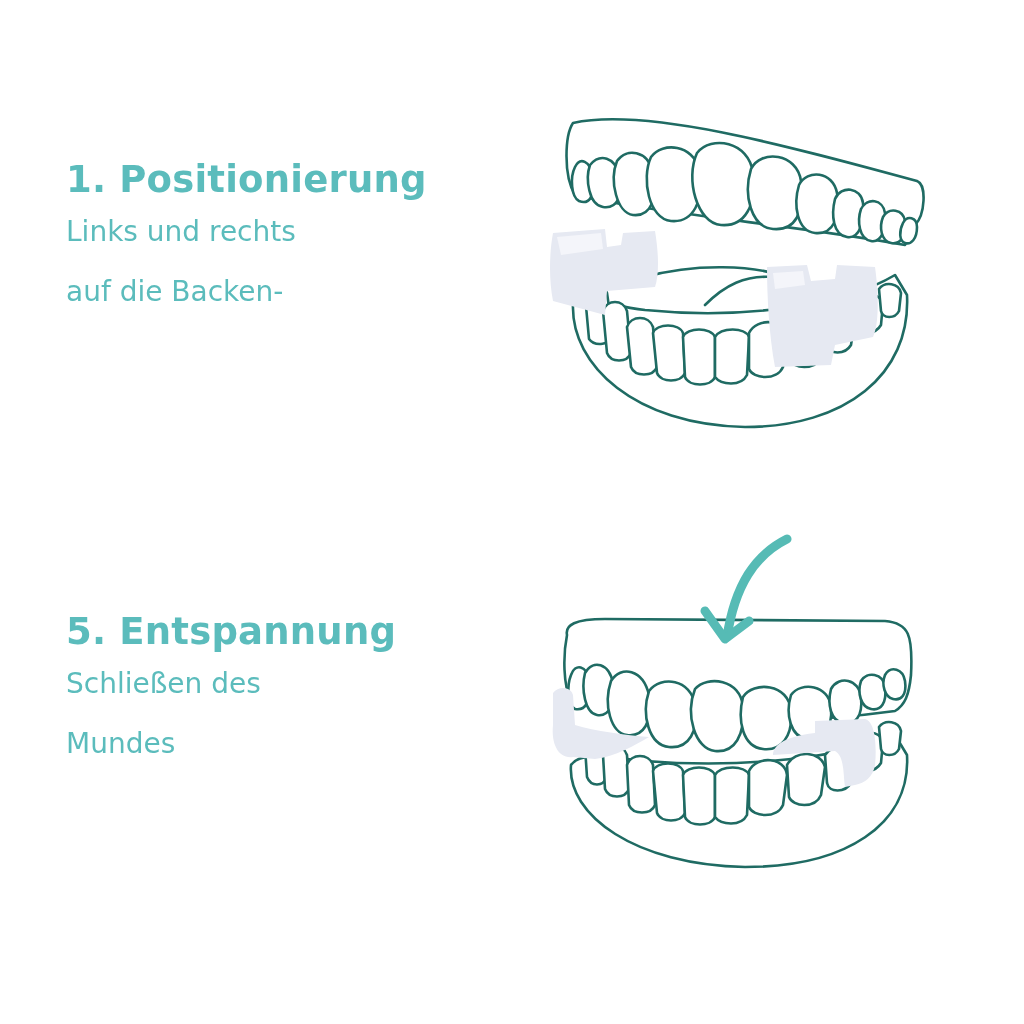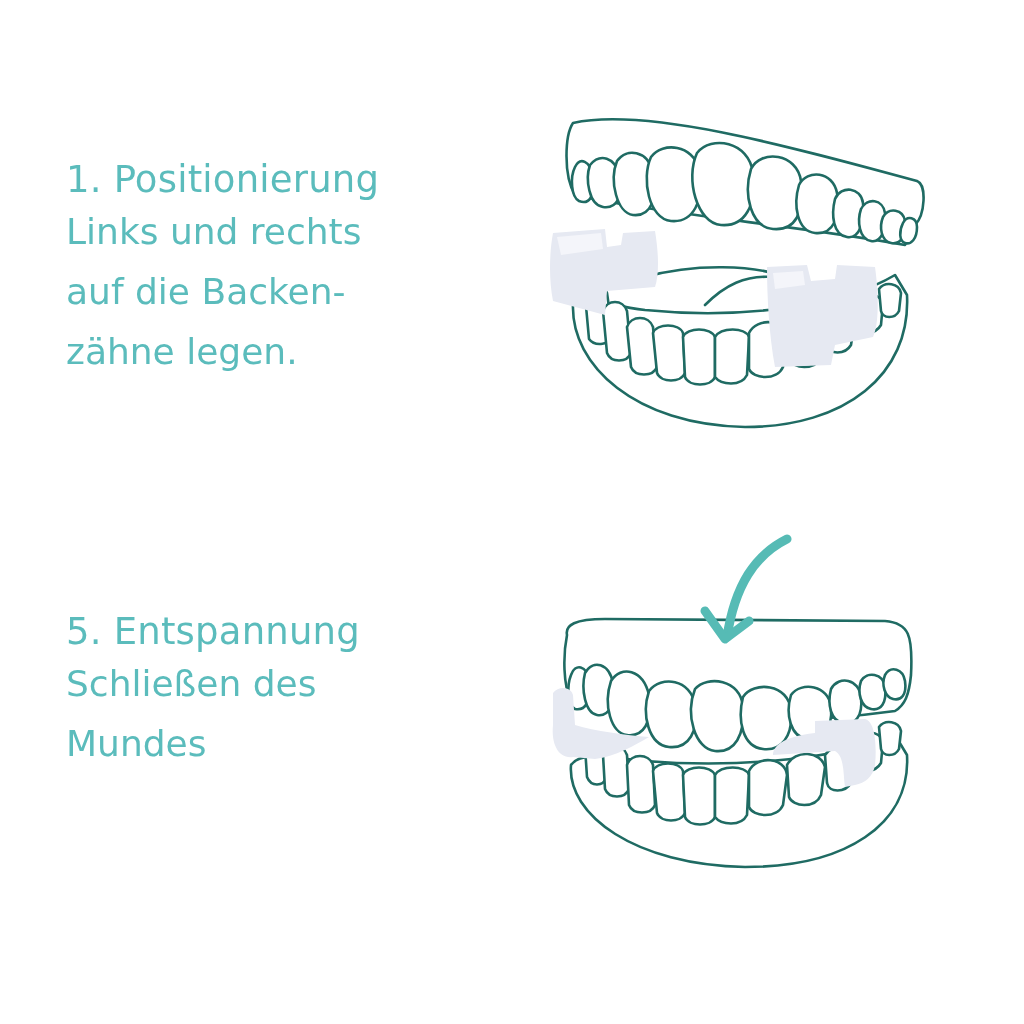--- a/index.html
+++ b/index.html
@@ -1,40 +1,39 @@
 <!DOCTYPE html>
 <html><head>
 <meta charset="utf-8">
 <style>
   html, body { margin:0; padding:0; }
   body { width:1024px; height:1024px; background:#ffffff; position:relative; overflow:hidden;
          font-family:"DejaVu Sans", "Liberation Sans", sans-serif; }
   .step { position:absolute; left:66px; color:#5bbcbc; }
-  .step .title { font-weight:normal; font-size:37px; line-height:44px; letter-spacing:0.2px; display:block; }
-  .step .line { font-size:36px; line-height:60px; display:block; }
+  .step .title { font-weight:bold; font-size:37px; line-height:44px; letter-spacing:0.2px; display:block; }
+  .step .line { font-size:28px; line-height:60px; display:block; }
   #step1 { top:158px; }
   #step2 { top:610px; }
   #step1 .title { margin-bottom:0; }
   .illus { position:absolute; }
   #illus1 { left:545px; top:105px; width:390px; height:335px; }
   #illus2 { left:545px; top:525px; width:390px; height:360px; }
   svg .ol { fill:#ffffff; stroke:#1f6b63; stroke-width:2.6; stroke-linejoin:round; stroke-linecap:round; }
   svg .ln { fill:none; stroke:#1f6b63; stroke-width:2.6; stroke-linecap:round; }
   svg .pad { fill:#e6e9f2; stroke:none; }
   svg .padhi { fill:#f4f5fa; stroke:none; }
   svg .arrow { fill:none; stroke:#56bbb5; stroke-width:9; stroke-linecap:round; stroke-linejoin:round; }
 </style>
 </head>
 <body>
 
 <div class="step" id="step1">
   <span class="title">1. Positionierung</span>
   <span class="line">Links und rechts</span>
   <span class="line">auf die Backen-</span>
-  <span class="line">zähne legen.</span>
 </div>
 
 <div class="step" id="step2">
   <span class="title">5. Entspannung</span>
   <span class="line">Schließen des</span>
   <span class="line">Mundes</span>
 </div>
 
 <div class="illus" id="illus1">
   <svg width="390" height="335" viewBox="0 0 390 335">

